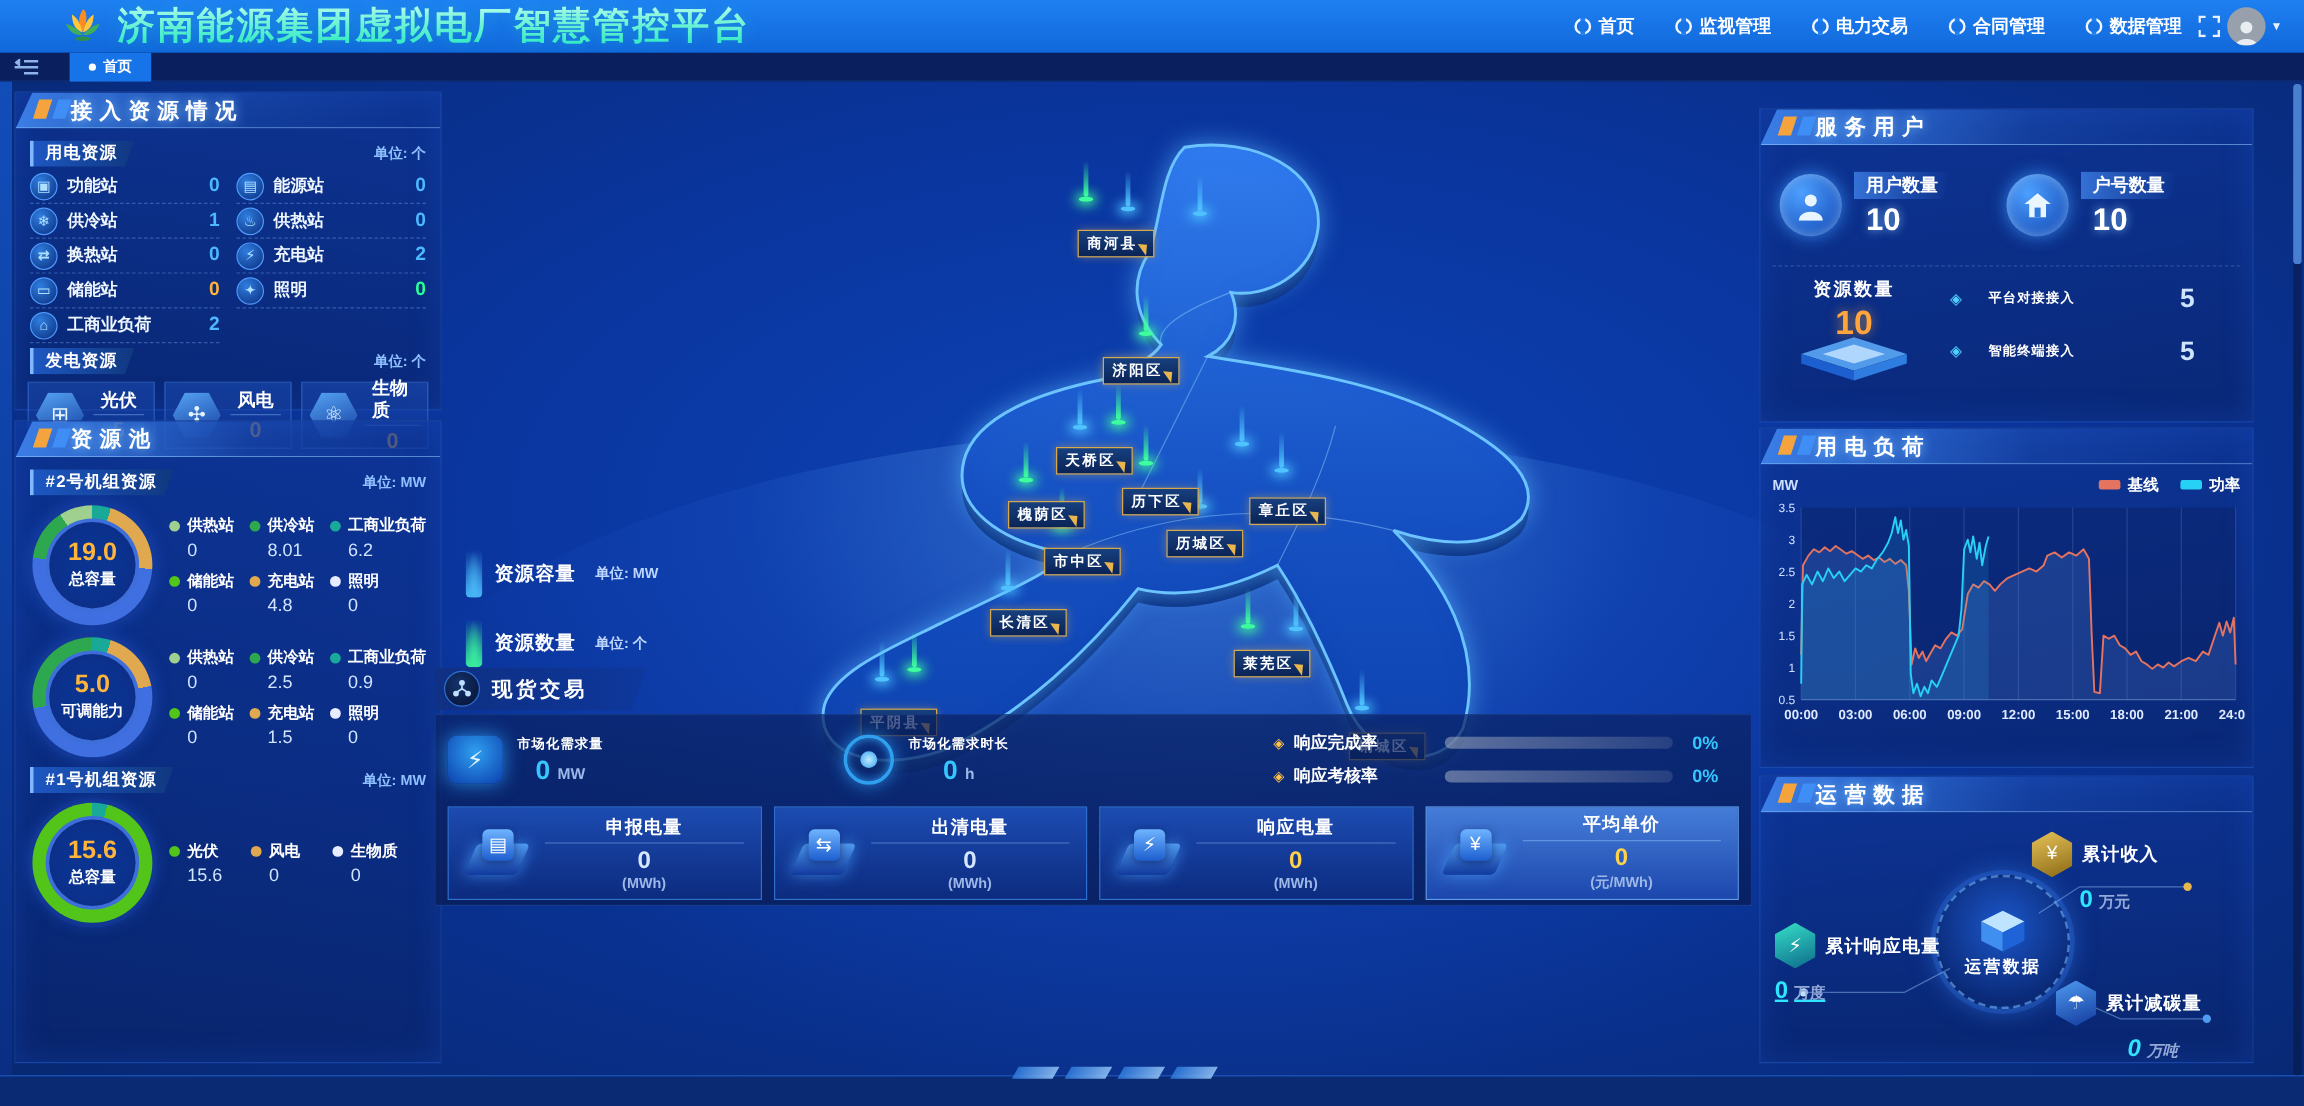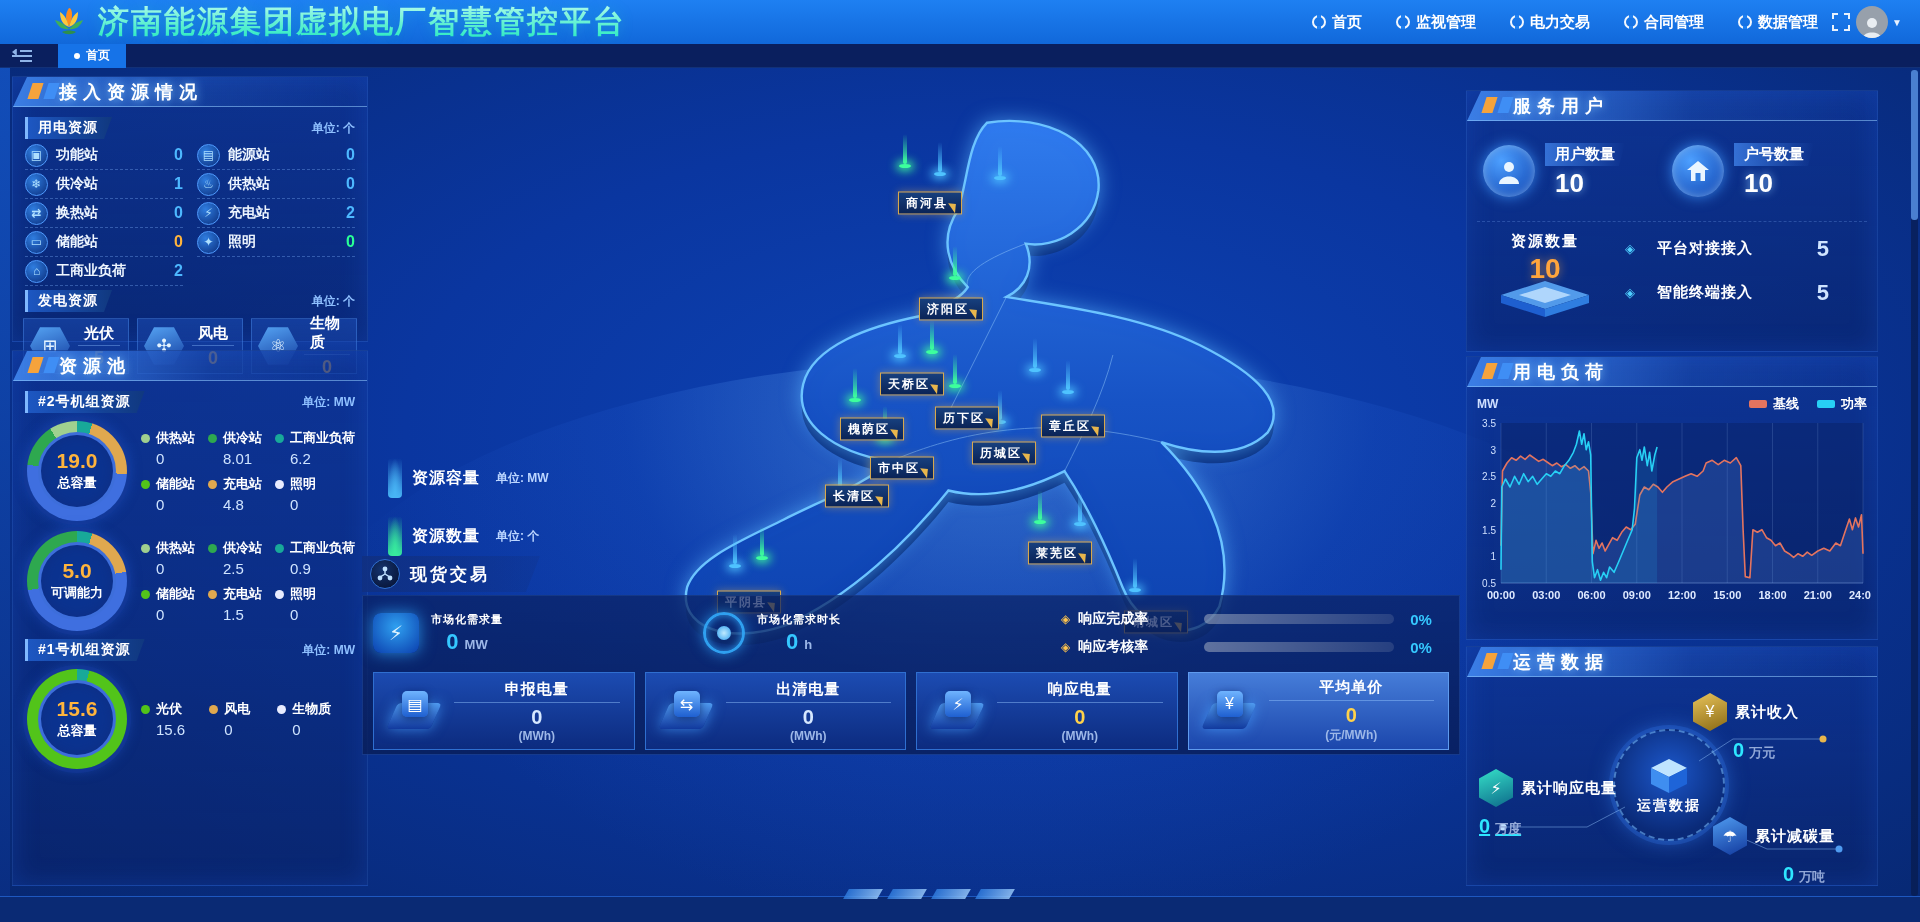--- a/index.html
+++ b/index.html
@@ -98,21 +98,21 @@
     background:linear-gradient(90deg,rgba(70,140,245,.7),rgba(70,140,245,0));clip-path:polygon(0 0,100% 0,calc(100% - 6px) 100%,0 100%)}
   .sv-tx .v{font-size:26px;font-weight:700;color:#fff;margin:2px 0 0 10px;text-shadow:0 0 8px rgba(140,200,255,.8)}
   .sv-low{display:flex;margin-top:14px;padding:0 4px;border-top:1px dashed rgba(130,180,255,.25)}
   .rsq{width:128px;padding-top:10px;display:flex;flex-direction:column;align-items:center}
   .rsq .l{font-size:15px;font-weight:700;color:#fff;letter-spacing:2px}
   .rsq .v{font-size:28px;font-weight:700;color:#ffa53c;margin-top:2px;text-shadow:0 0 10px rgba(255,170,60,.6)}
   .plat{width:96px;height:40px;margin-top:-6px}
   .acc{flex:1;display:flex;flex-direction:column;justify-content:center;gap:18px;padding-left:16px}
   .acc-it{display:flex;align-items:center}
   .acc-b{color:#4fd0ff;font-size:13px;margin-right:22px}
-  .acc-l{font-size:15px;font-weight:700;color:#fff;letter-spacing:1px}
+  .acc-l{font-size:11px;font-weight:700;color:#fff;letter-spacing:1px}
   .acc-v{margin-left:auto;margin-right:34px;font-size:22px;font-weight:700;color:#cfe4ff}
   
   .ld-top{display:flex;align-items:center;padding:8px 10px 0}
   .ld-yl{font-size:12px;font-weight:700;color:#cfe0ff}
   .ld-leg{margin-left:auto;display:flex;gap:18px;align-items:center}
   .ld-leg .it{display:flex;align-items:center;gap:6px;font-size:13px;font-weight:700;color:#fff}
   .sw{width:18px;height:8px;border-radius:2px}
   
   .ops-bd{position:relative;height:204px}
   .ops-circle{position:absolute;left:146px;top:52px;width:112px;height:112px;border-radius:50%;
@@ -360,21 +360,21 @@
           <span class="tri"></span>
         </div>
         <div class="dist" style="left: 1004px; top: 385px;">
           <span>历城区</span>
           <span class="tri"></span>
         </div>
         <div class="dist" style="left: 902px; top: 400px;">
           <span>市中区</span>
           <span class="tri"></span>
         </div>
-        <div class="dist" style="left: 857px; top: 428px;">
+        <div class="dist" style="left: 857px; top: 451px;">
           <span>长清区</span>
           <span class="tri"></span>
         </div>
         <div class="dist" style="left: 1060px; top: 485px;">
           <span>莱芜区</span>
           <span class="tri"></span>
         </div>
         <div class="dist" style="left: 749px; top: 534px;">
           <span>平阴县</span>
           <span class="tri"></span>
@@ -878,21 +878,21 @@
               <span class="hex" style="background: linear-gradient(160deg, rgb(53, 224, 200), rgb(13, 106, 138));">⚡</span>
               <span class="lab">累计响应电量</span>
             </div>
             <div class="r2" style="margin-left: 0px; text-decoration: underline;"><b>0</b><span>万度</span></div>
           </div>
           <div class="ops-it" style="left: 246px; top: 140px;">
             <div class="r1">
               <span class="hex" style="background: linear-gradient(160deg, rgb(79, 155, 240), rgb(18, 58, 158));">☂</span>
               <span class="lab">累计减碳量</span>
             </div>
-            <div class="r2" style="text-align: center; margin-left: 60px;"><b>0</b><span>万吨</span></div>
+            <div class="r2" style="text-align: left; margin-left: 60px; font-style: italic;"><b>0</b><span>万吨</span></div>
           </div>
         </div>
     </div>
   </div>
 
   <div class="footer">
     <div class="fdeco">
         <i></i>
         <i></i>
         <i></i>

